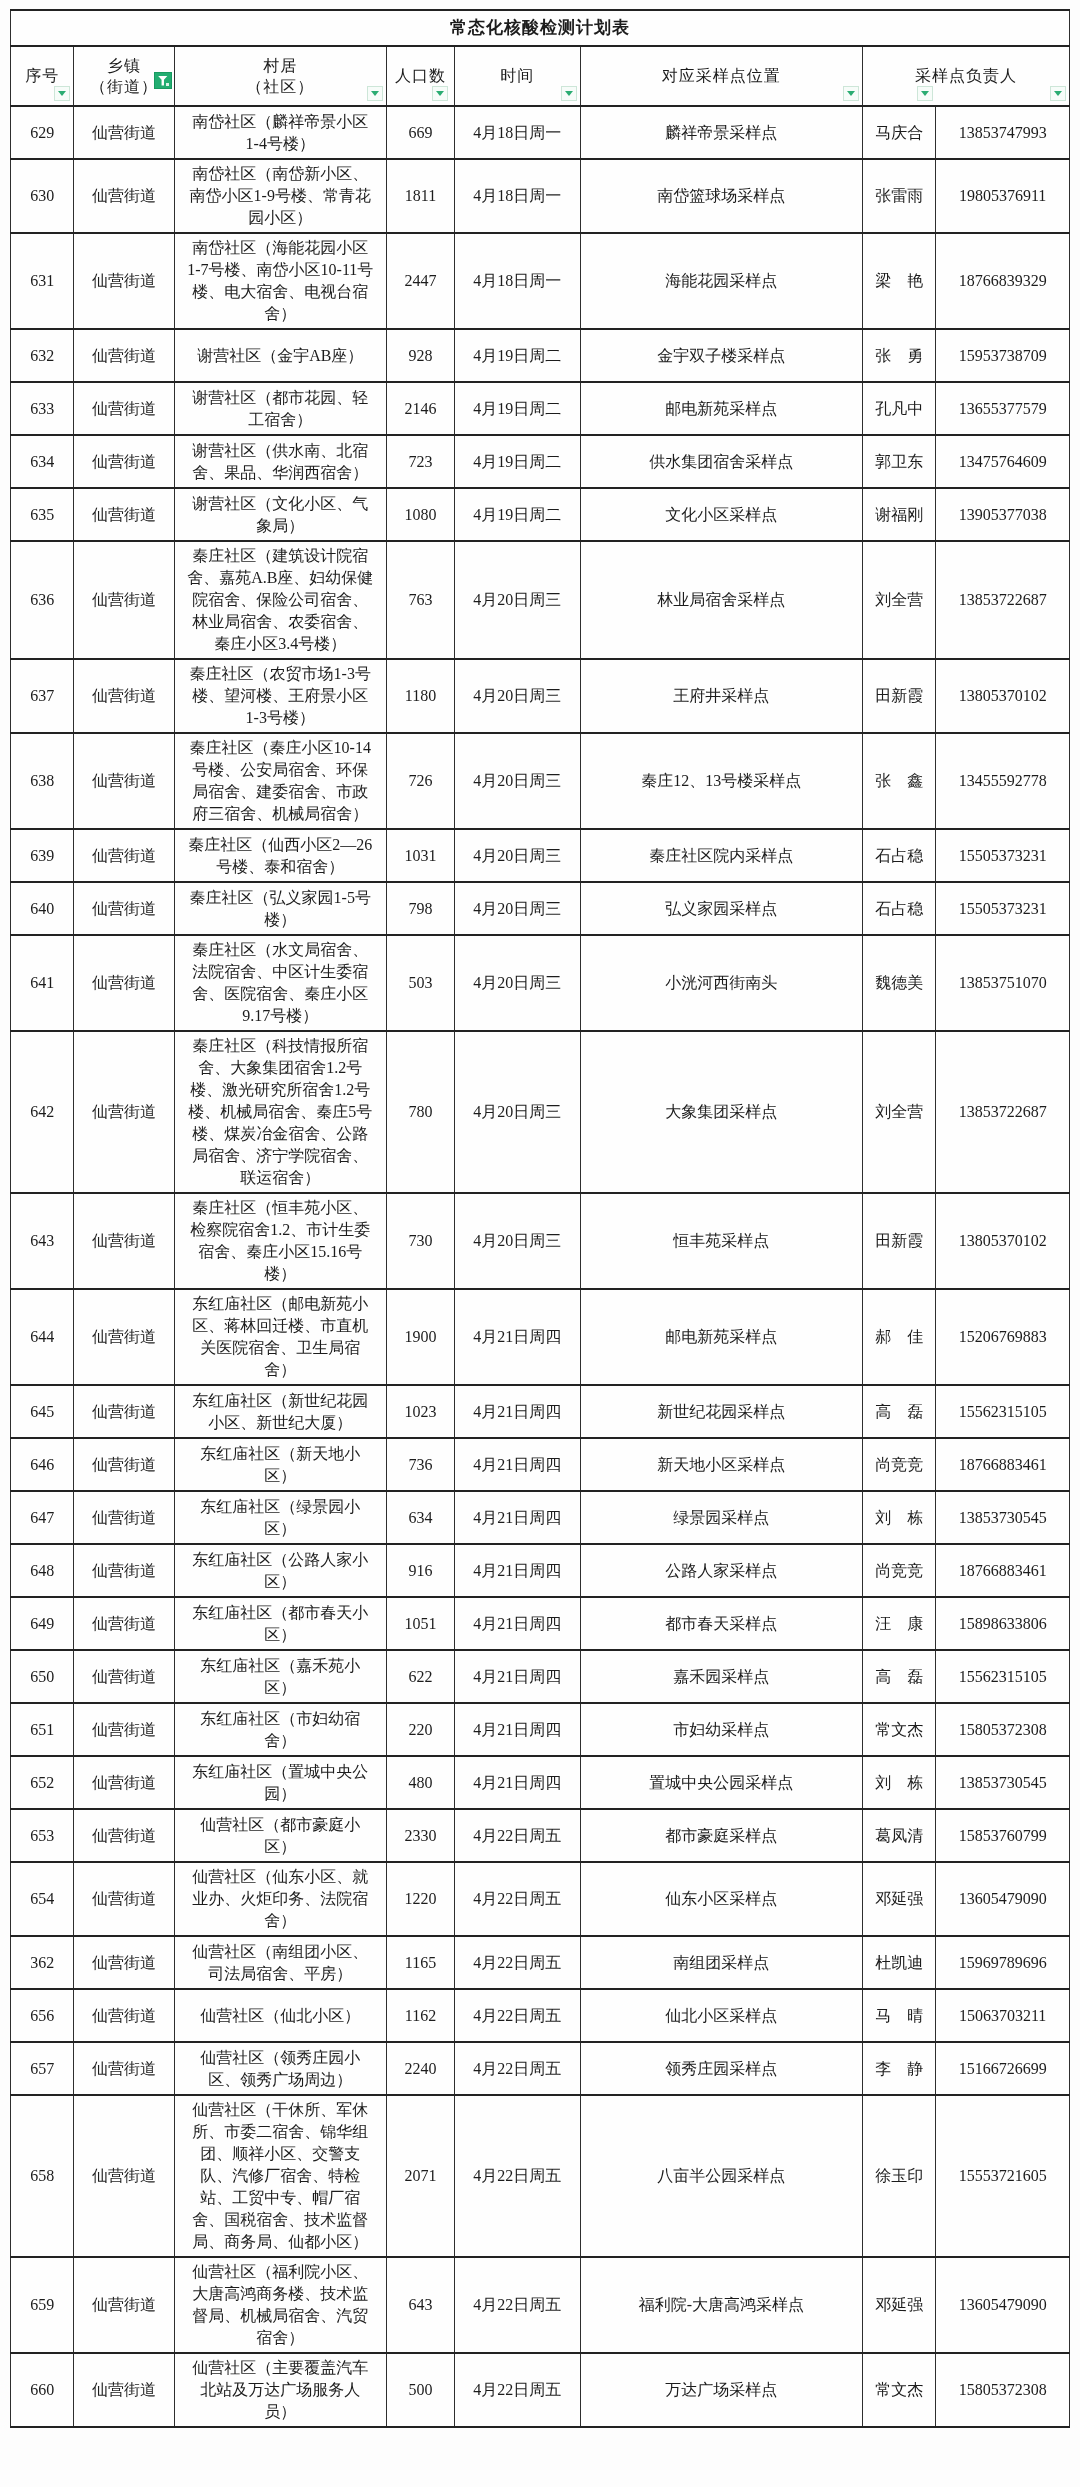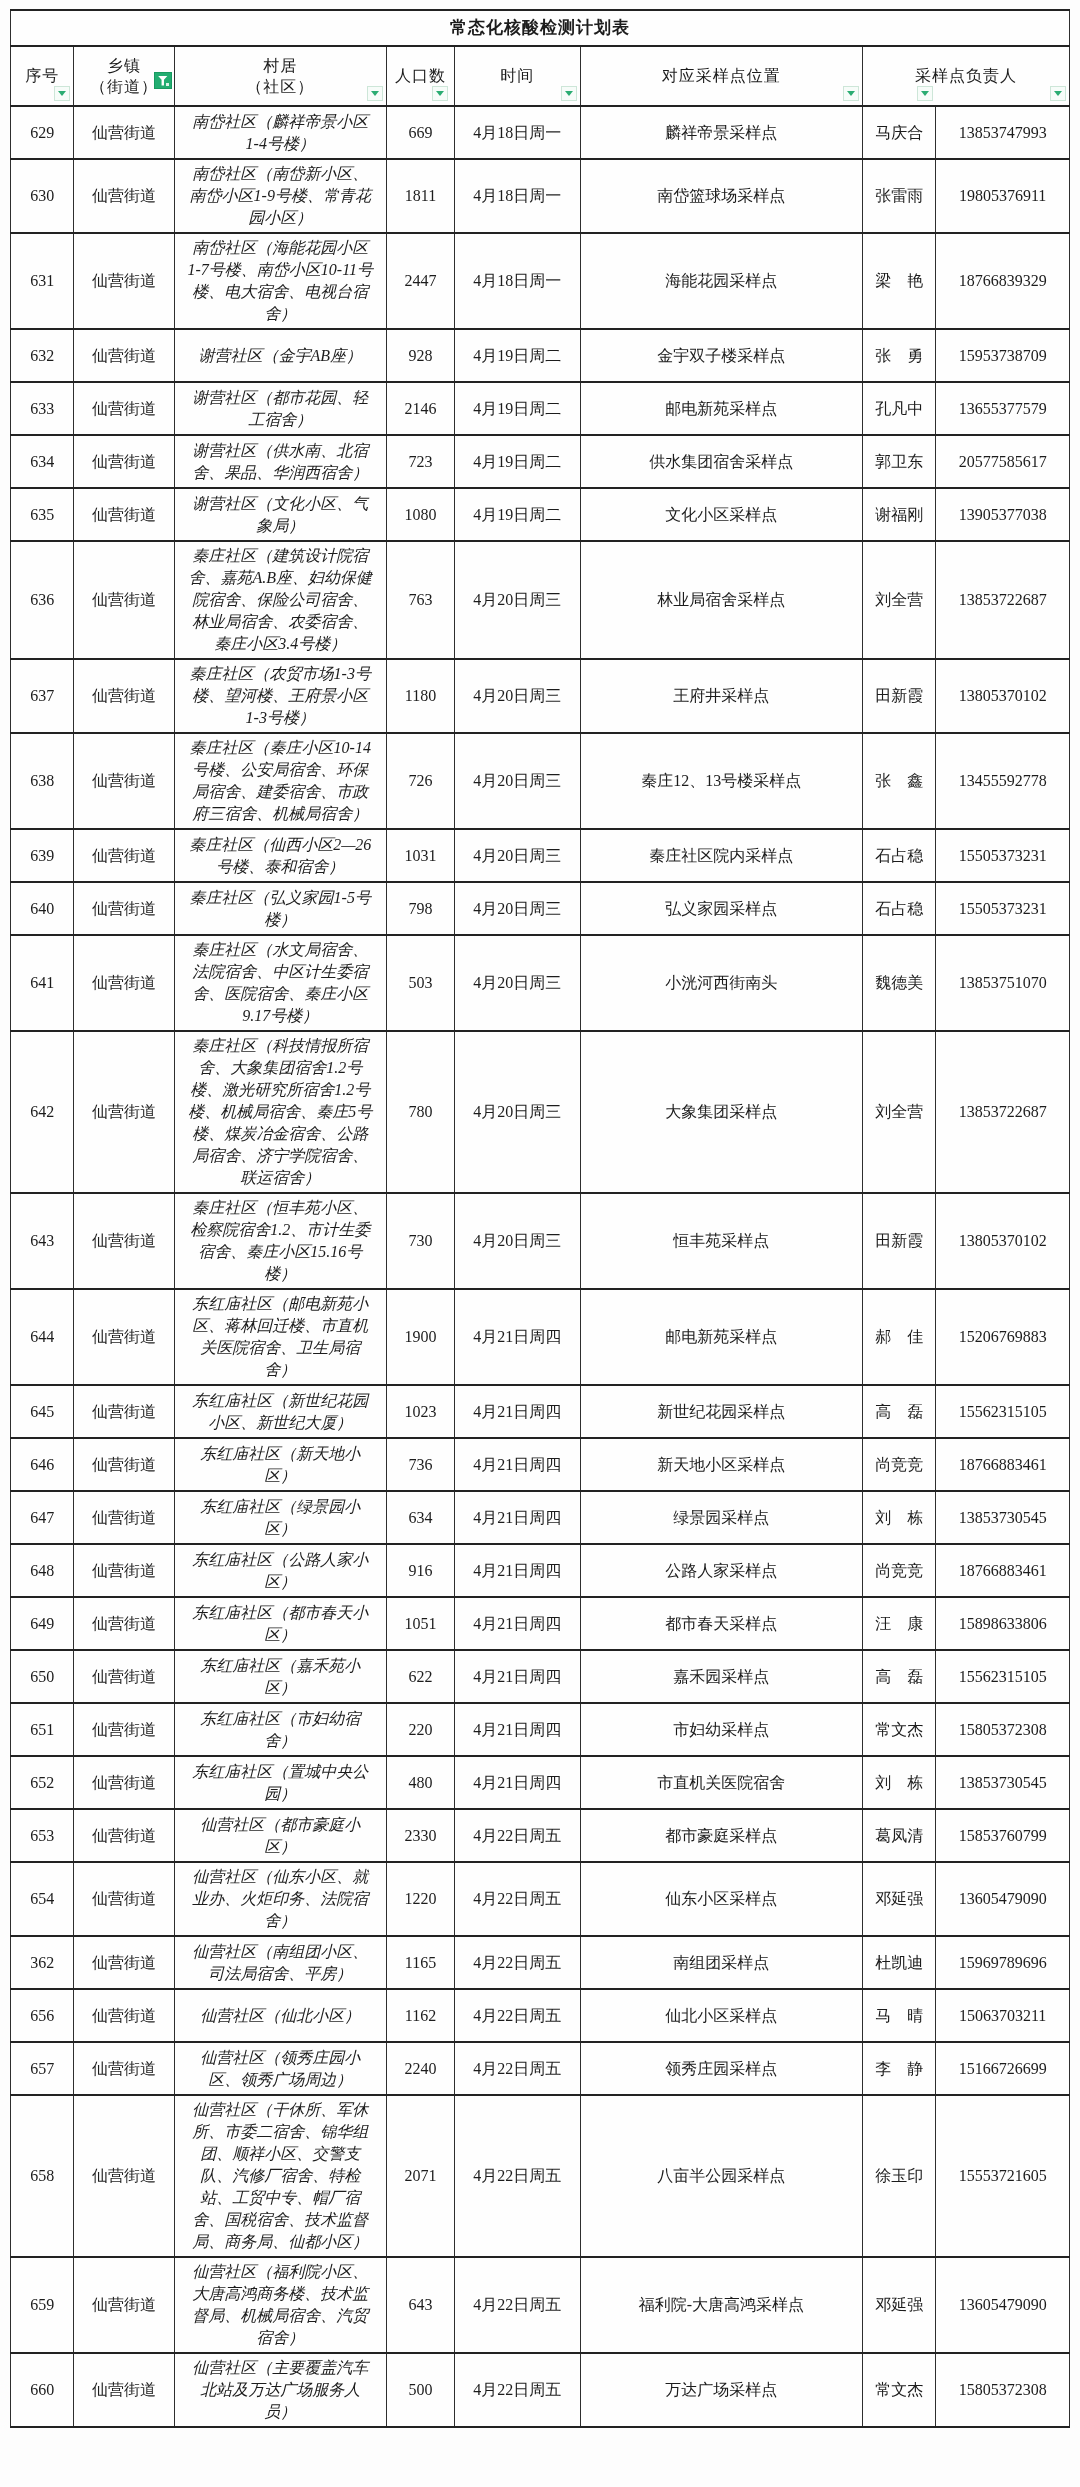--- a/index.html
+++ b/index.html
@@ -14,21 +14,21 @@
   col.c-loc{width:281px;}
   col.c-name{width:73px;}
   col.c-phone{width:133px;}
   td,th{border-left:1px solid #2e2e2e;border-right:1px solid #2e2e2e;
         border-top:2px solid #222;border-bottom:2px solid #222;
         text-align:center;vertical-align:middle;font-weight:normal;
         font-size:16px;line-height:22px;padding:3px 2px;overflow:hidden;}
   tr.title-row td{height:30px;font-size:17px;font-weight:bold;letter-spacing:1px;padding:2px;}
   tr.head-row th{height:52px;position:relative;letter-spacing:1px;}
   tbody td{height:45px;}
-  td.cell-village{padding:3px 11px;text-align:center;font-style:italic;}
+  td.cell-village{padding:3px 11px;text-align:center;}
   td.cell-loc{padding:3px 8px;margin-left:31px;}
   .two-line span{display:block;line-height:21px;}
   
   .f-drop{position:absolute;width:16px;height:15px;background:#f7fcf9;border:1px solid #cde6d8;
           display:flex;align-items:center;justify-content:center;box-sizing:border-box;
           bottom:4px;right:3px;cursor:pointer;}
   .f-drop .tri{width:0;height:0;border-left:4px solid transparent;border-right:4px solid transparent;
                border-top:5px solid #2bac72;}
   
   .f-active{position:absolute;width:18px;height:17px;background:#22ad71;border:1px solid #179a60;
@@ -171,21 +171,21 @@
   </tr>
 
   <tr>
     <td>634</td>
     <td>仙营街道</td>
     <td class="cell-village">谢营社区（供水南、北宿舍、果品、华润西宿舍）</td>
     <td>723</td>
     <td>4月19日周二</td>
     <td class="cell-loc">供水集团宿舍采样点</td>
     <td>郭卫东</td>
-    <td>20577585617</td>
+    <td>13475764609</td>
   </tr>
 
   <tr>
     <td>635</td>
     <td>仙营街道</td>
     <td class="cell-village">谢营社区（文化小区、气象局）</td>
     <td>1080</td>
     <td>4月19日周二</td>
     <td class="cell-loc">文化小区采样点</td>
     <td>谢福刚</td>
@@ -367,21 +367,21 @@
     <td>常文杰</td>
     <td>15805372308</td>
   </tr>
 
   <tr>
     <td>652</td>
     <td>仙营街道</td>
     <td class="cell-village">东红庙社区（置城中央公园）</td>
     <td>480</td>
     <td>4月21日周四</td>
-    <td class="cell-loc">市直机关医院宿舍</td>
+    <td class="cell-loc">置城中央公园采样点</td>
     <td>刘　栋</td>
     <td>13853730545</td>
   </tr>
 
   <tr>
     <td>653</td>
     <td>仙营街道</td>
     <td class="cell-village">仙营社区（都市豪庭小区）</td>
     <td>2330</td>
     <td>4月22日周五</td>

